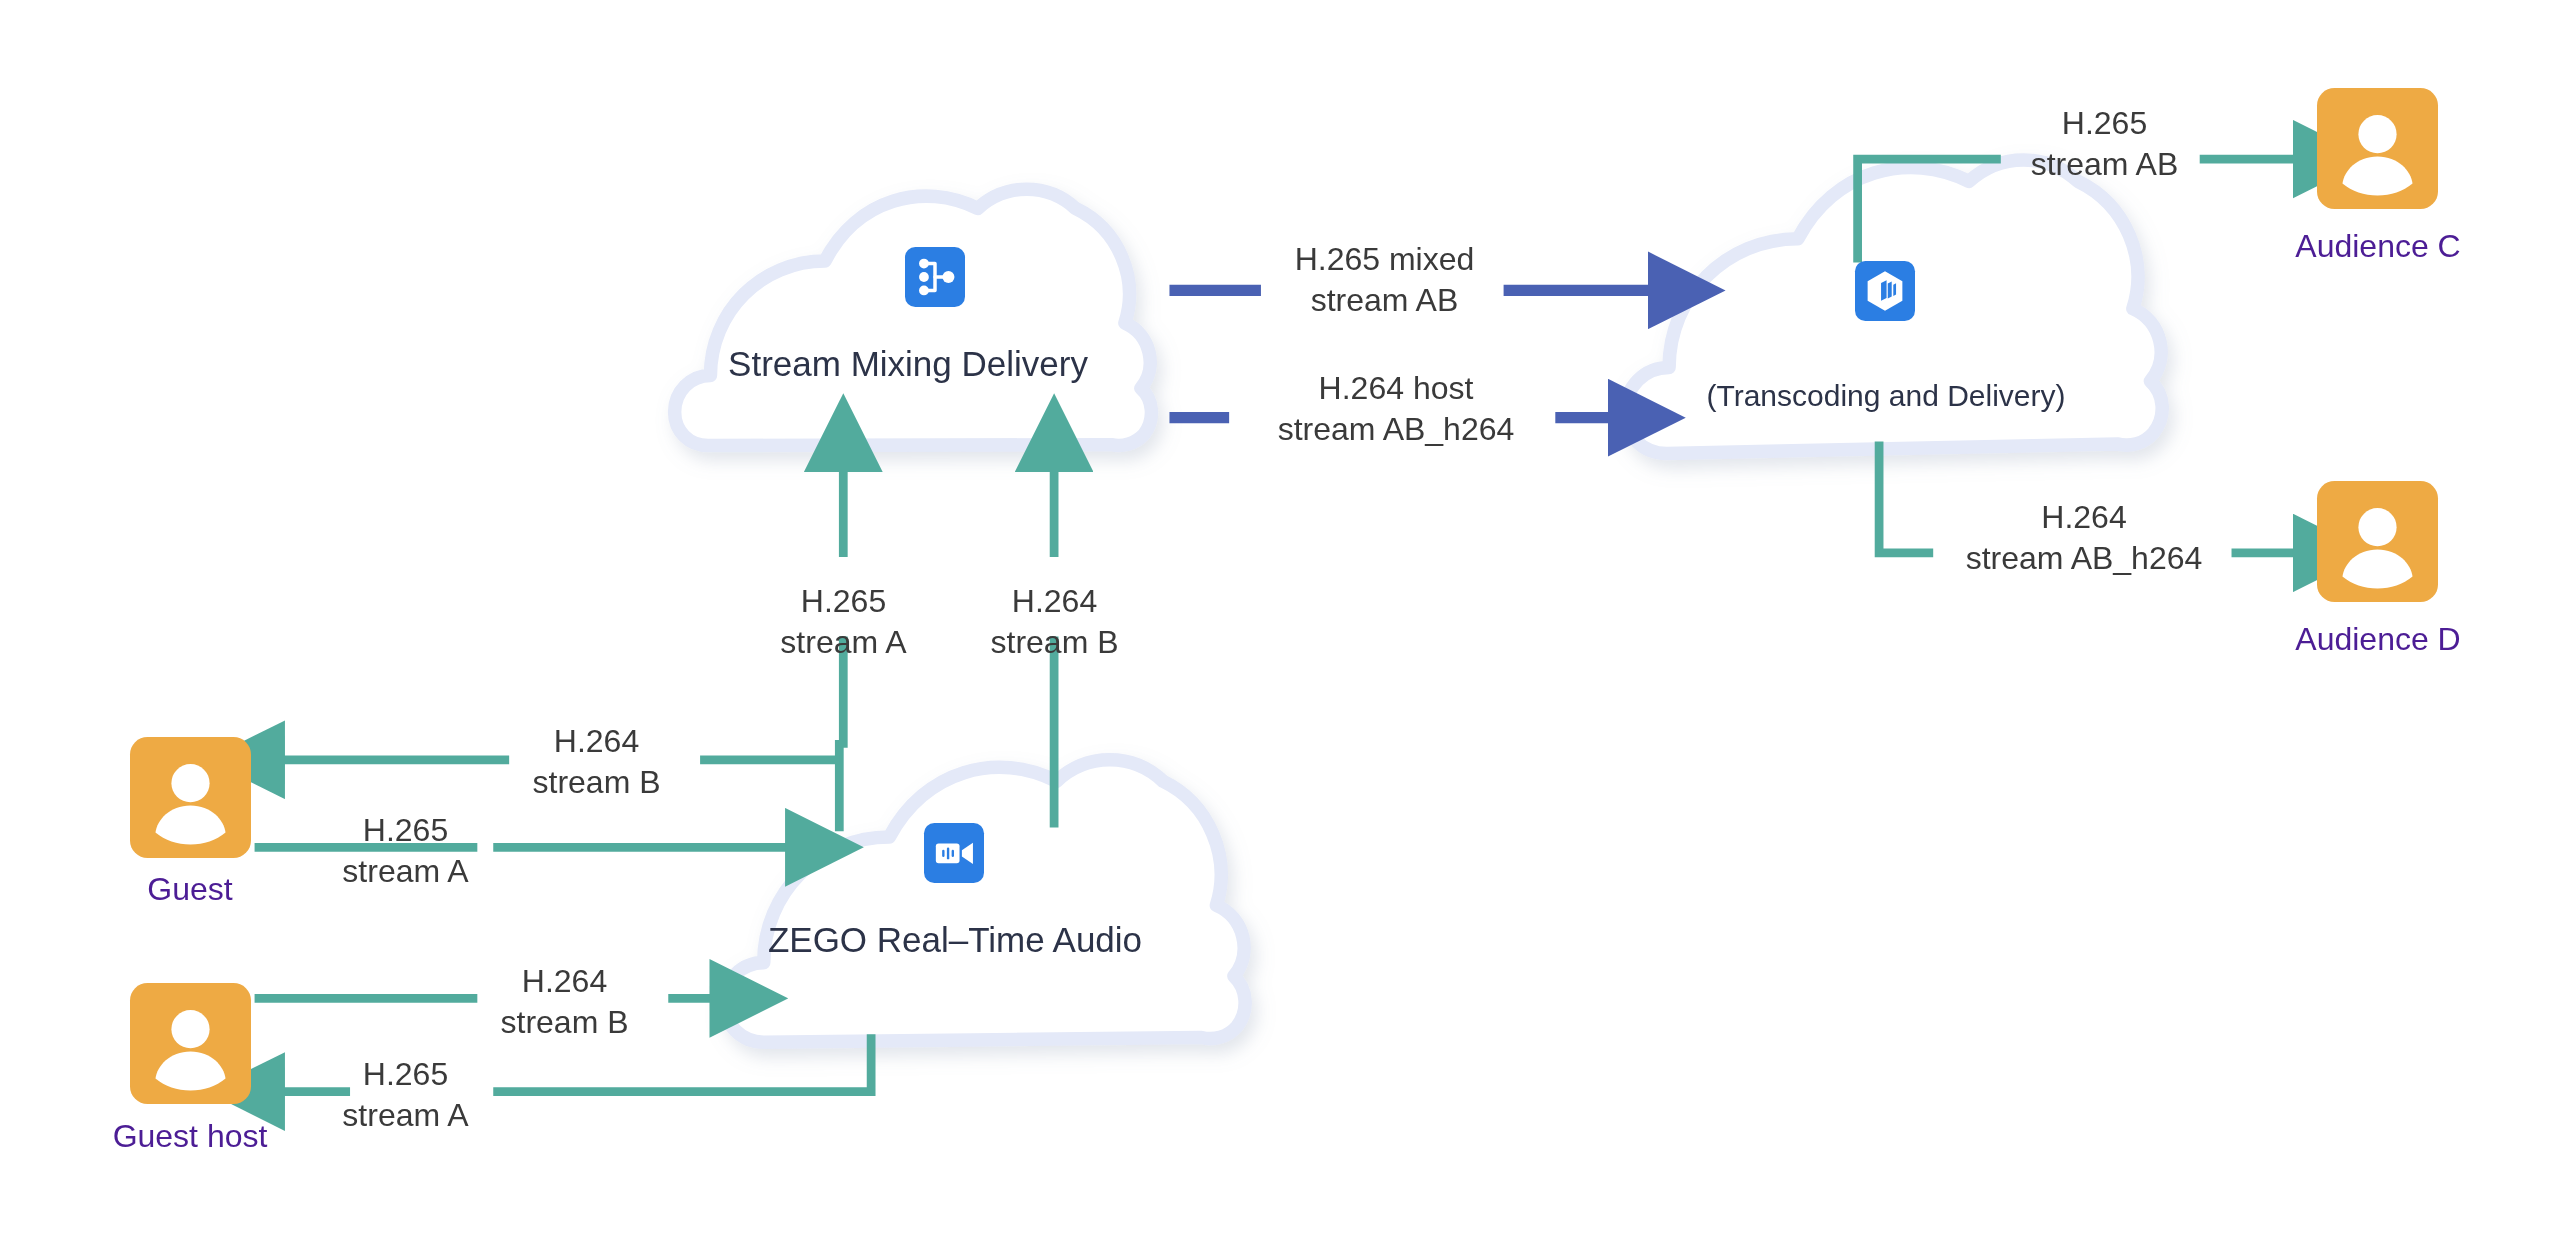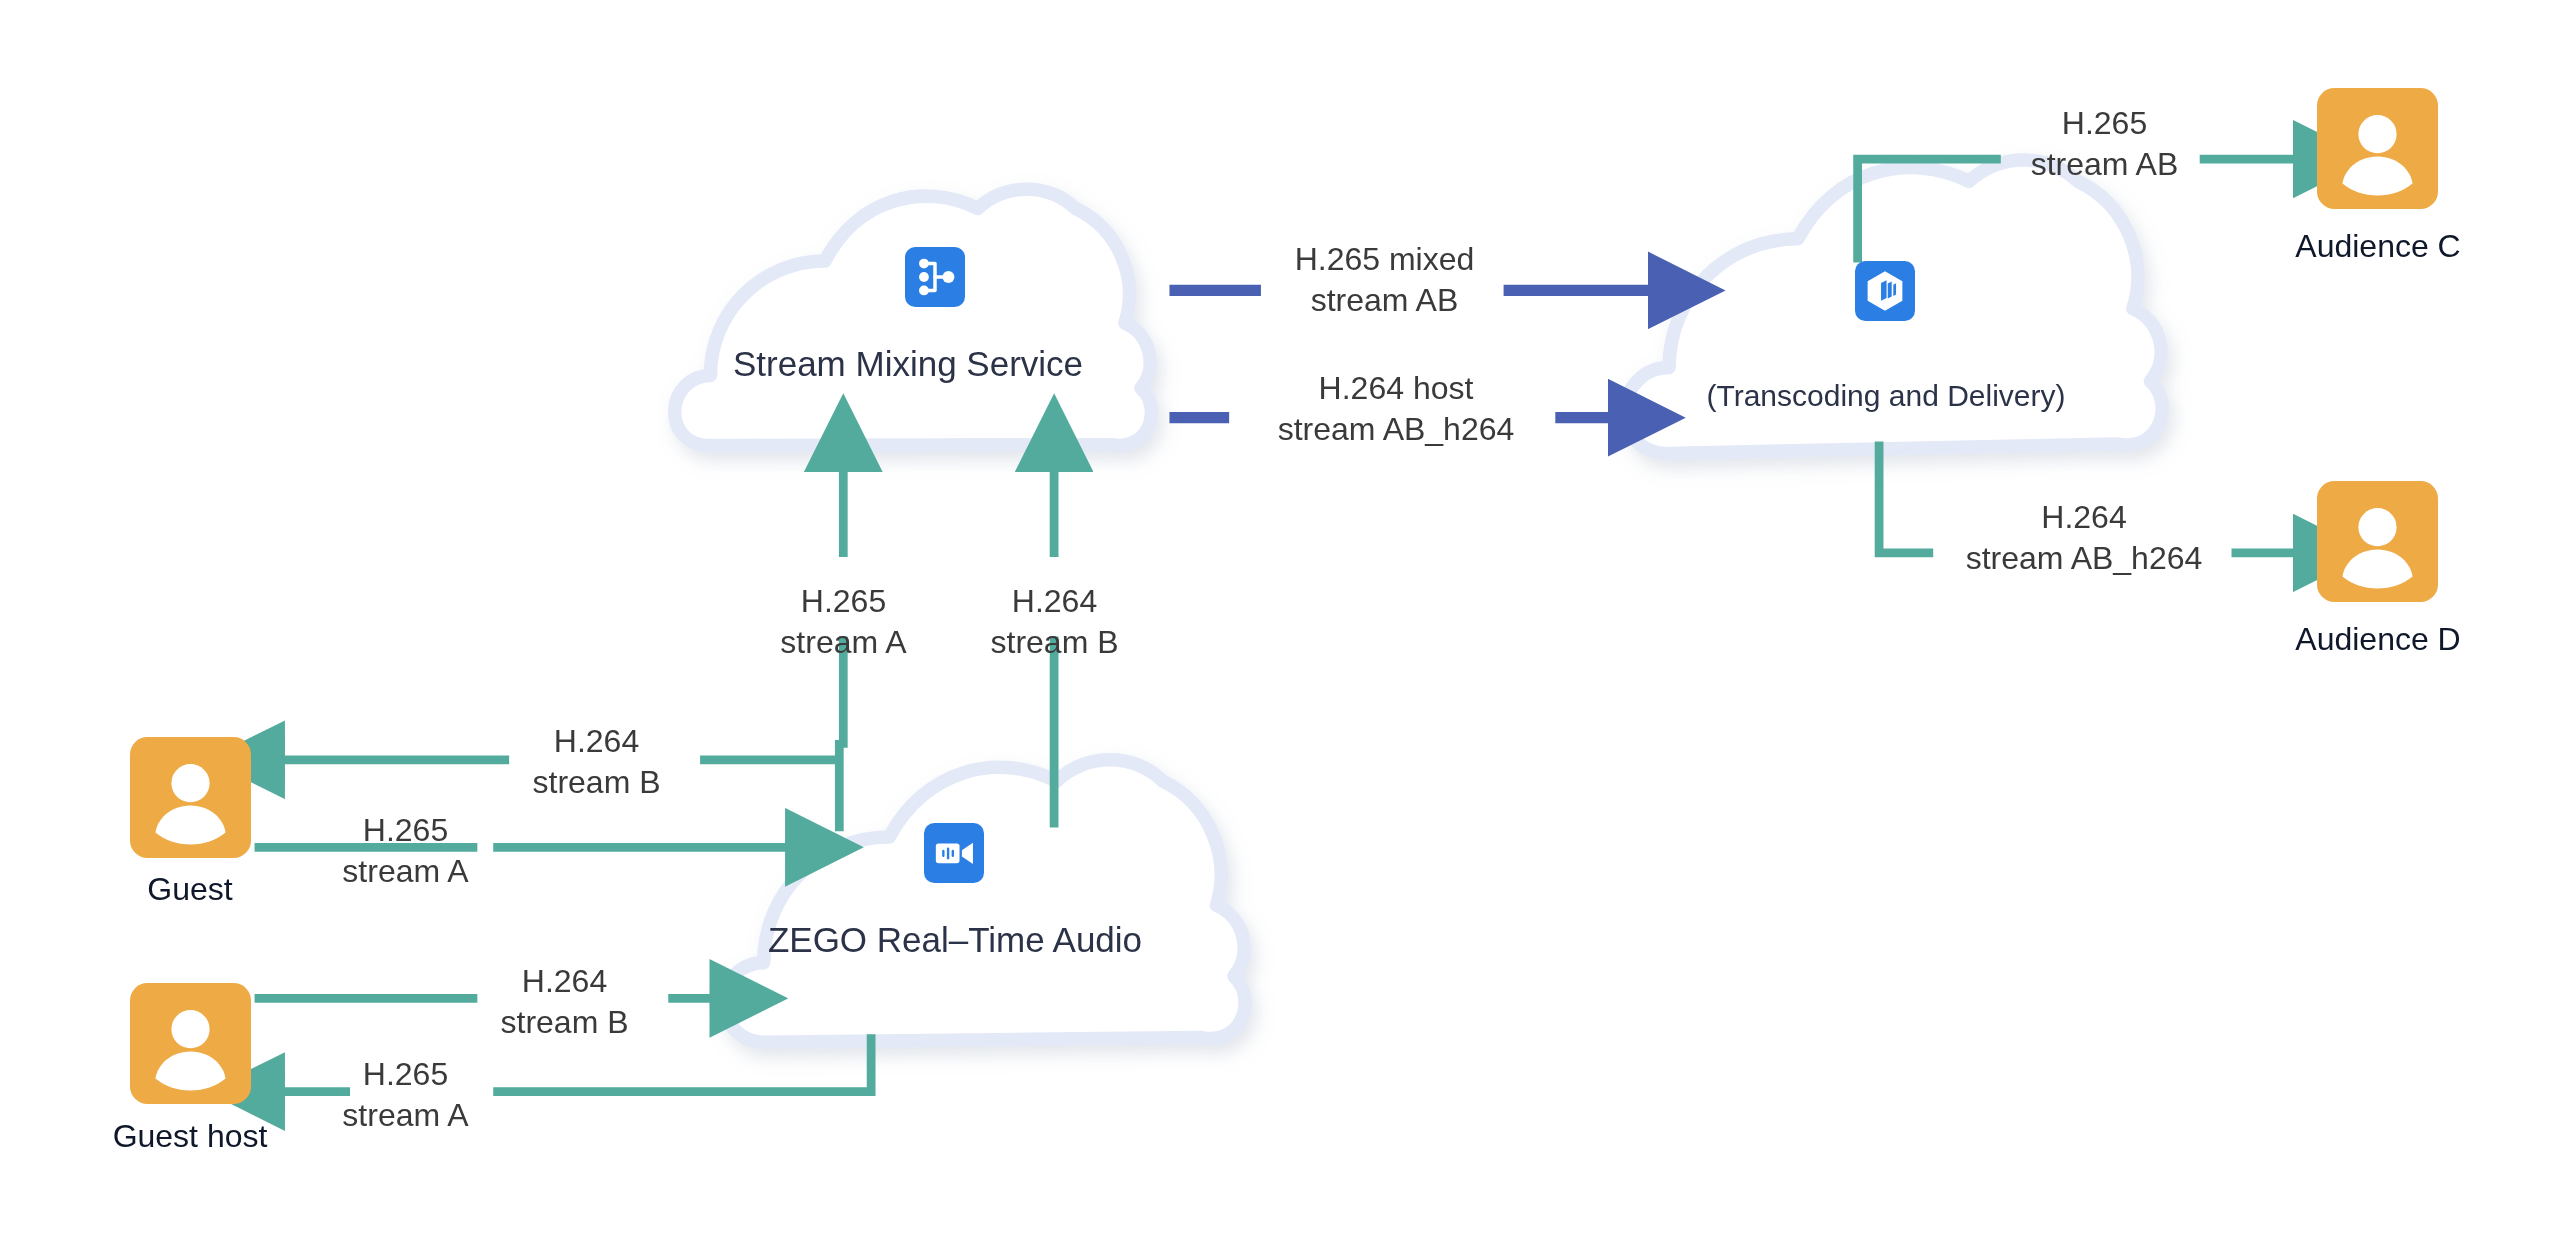--- a/index.html
+++ b/index.html
@@ -6,21 +6,21 @@
   body{width:2576px;height:1257px;font-family:"Liberation Sans",sans-serif;-webkit-font-smoothing:antialiased;}
   #stage{position:relative;width:2576px;height:1257px;overflow:hidden;background:#ffffff;}
   #svgroot{position:absolute;left:0;top:0;width:2576px;height:1257px;}
 
   .node-label{
     position:absolute;text-align:center;color:#2c3348;
     font-size:35px;line-height:43px;white-space:nowrap;
   }
   .node-label.small{font-size:30px;line-height:38px;}
   .person-label{
-    position:absolute;text-align:center;color:#0f172a;
+    position:absolute;text-align:center;color:#4c1d95;
     font-size:32px;line-height:37px;white-space:nowrap;
   }
   .edge-label{
     position:absolute;text-align:center;color:#3a3a3a;
     font-size:32px;line-height:41px;white-space:nowrap;
   }
   .edge-label .l2{display:block;}
 
   .person{
     position:absolute;width:121px;height:121px;border-radius:17.5px;
@@ -170,21 +170,21 @@
       <rect x="15" y="26" width="30" height="25" rx="3.5" fill="#ffffff"></rect>
       <path d="M62 25 L48 34.5 L48 42.5 L62 52 Z" fill="#ffffff"></path>
       <g fill="#2b7ee3">
         <rect x="23" y="34" width="3" height="9" rx="1.5"></rect>
         <rect x="29" y="31" width="3" height="15" rx="1.5"></rect>
         <rect x="35" y="34" width="3" height="9" rx="1.5"></rect>
       </g>
     </svg>
   </div>
 
-  <div class="node-label" style="left:725px;top:342px;width:366px;">Stream Mixing Service</div>
+  <div class="node-label" style="left:725px;top:342px;width:366px;">Stream Mixing Delivery</div>
 
   <div class="node-label" style="left:732px;top:918px;width:446px;">ZEGO Real–Time Audio</div>
 
   <div class="node-label small" style="left:1679px;top:377px;width:414px;">(Transcoding and Delivery)</div>
 
   <div class="person" style="left:130px;top:737px;">
     <svg viewBox="0 0 152 152">
       <circle cx="76" cy="58" r="24" fill="#ffffff"></circle>
       <path d="M76 86 C 50 86 34 104 32 120 C 44 130 59 135 76 135 C 93 135 108 130 120 120 C 118 104 102 86 76 86 Z" fill="#ffffff"></path>
     </svg>

